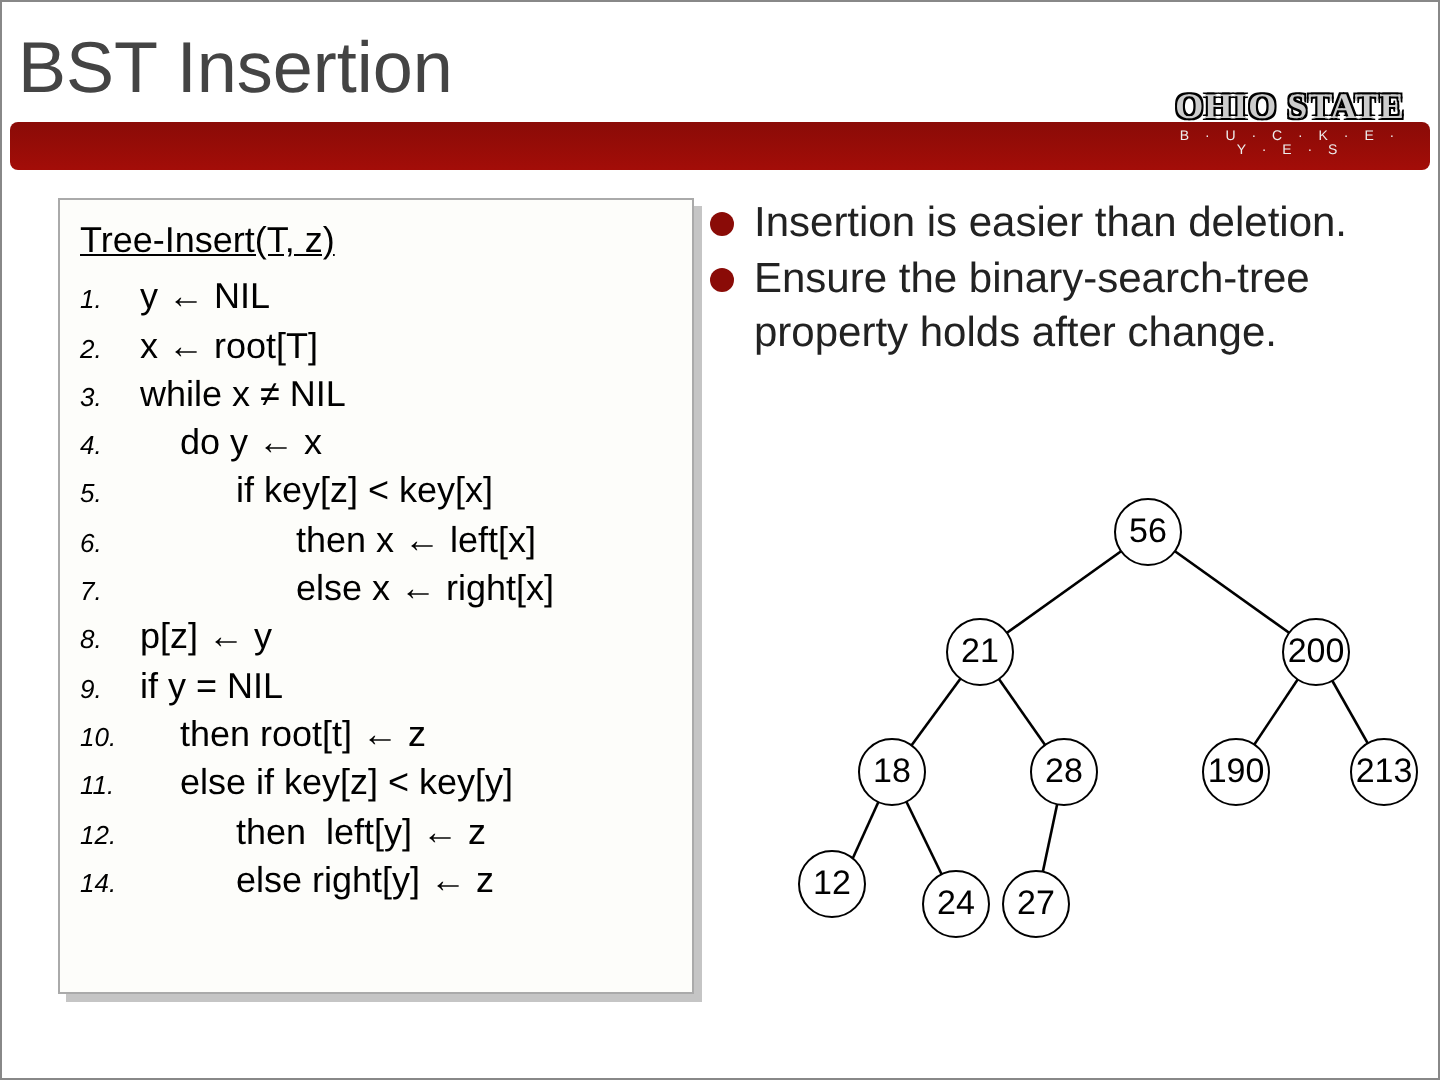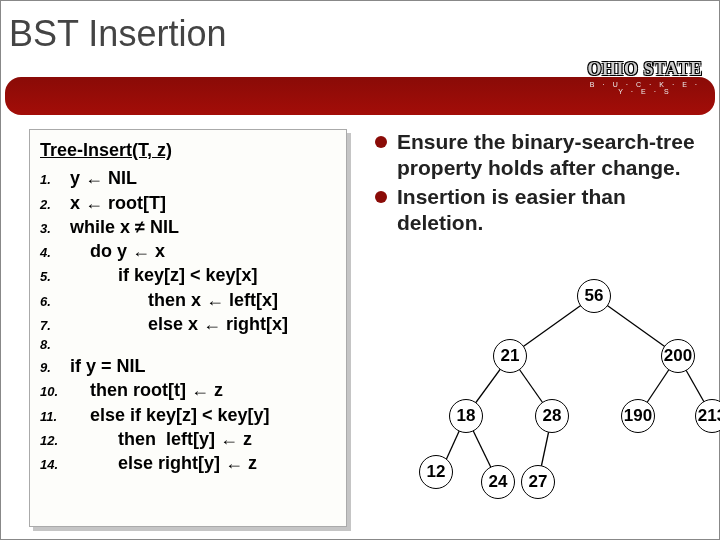--- a/index.html
+++ b/index.html
@@ -21,25 +21,25 @@
     position: relative;
     padding: 8px 0 0 0;
   }
   .title-text {
     font-size: 36px;
     color: #444;
     padding: 4px 22px 6px 8px;
     font-weight: normal;
   }
   .red-bar {
-    height: 38px;
+    height: 24px;
     background: linear-gradient(#8a0b07, #a30d08);
-    margin: 16px 4px 0 4px;
-    position: relative;
-    border-radius: 16px;
+    margin: 0 4px 0 4px;
+    position: relative;
+    border-radius: 4px;
   }
   .logo {
     position: absolute;
     right: 10px;
     top: -18px;
     width: 120px;
     height: 60px;
     text-align: center;
   }
   .logo-main {
@@ -52,22 +52,21 @@
   }
   .logo-sub {
     font-size: 7px;
     color: #eee;
     letter-spacing: 3px;
     margin-top: 1px;
   }
   .content {
     display: flex;
     padding: 14px 14px 0 28px;
-    gap: 26px;
-    font-weight: bold;
+    gap: 6px;
   }
   .code-panel {
     width: 318px;
     background: #fdfdfa;
     border: 1px solid #aaa;
     box-shadow: 4px 4px 0 #c5c5c5;
     padding: 8px 6px 4px 10px;
     font-size: 18px;
     line-height: 1.35;
     overflow: hidden;
@@ -187,20 +186,21 @@
           <div class="code-line">
             <span class="ln">6.</span>
             <span class="cw i3">then x ← left[x]</span>
           </div>
           <div class="code-line">
             <span class="ln">7.</span>
             <span class="cw i3">else x ← right[x]</span>
           </div>
           <div class="code-line">
             <span class="ln">8.</span>
+            <span class="cw i0">p[z] ← y</span>
           </div>
           <div class="code-line">
             <span class="ln">9.</span>
             <span class="cw i0">if y = NIL</span>
           </div>
           <div class="code-line">
             <span class="ln">10.</span>
             <span class="cw i1">then root[t] ← z</span>
           </div>
           <div class="code-line">
@@ -215,25 +215,25 @@
             <span class="ln">14.</span>
             <span class="cw i2">else right[y] ← z</span>
           </div>
         </div>
     </div>
 
     <div class="right">
       <div class="bullets" id="bullets">
           <div class="bullet">
             <div class="bullet-dot"></div>
-            <div>Ensure the binary-search-tree property holds after change.</div>
+            <div>Insertion is easier than deletion.</div>
           </div>
           <div class="bullet">
             <div class="bullet-dot"></div>
-            <div>Insertion is easier than deletion.</div>
+            <div>Ensure the binary-search-tree property holds after change.</div>
           </div>
         </div>
 
       <div class="tree">
         <svg class="edges">
             <line x1="229" y1="17" x2="145" y2="77" stroke="#000" stroke-width="1.3"></line>
             <line x1="229" y1="17" x2="313" y2="77" stroke="#000" stroke-width="1.3"></line>
             <line x1="145" y1="77" x2="101" y2="137" stroke="#000" stroke-width="1.3"></line>
             <line x1="145" y1="77" x2="187" y2="137" stroke="#000" stroke-width="1.3"></line>
             <line x1="313" y1="77" x2="273" y2="137" stroke="#000" stroke-width="1.3"></line>

